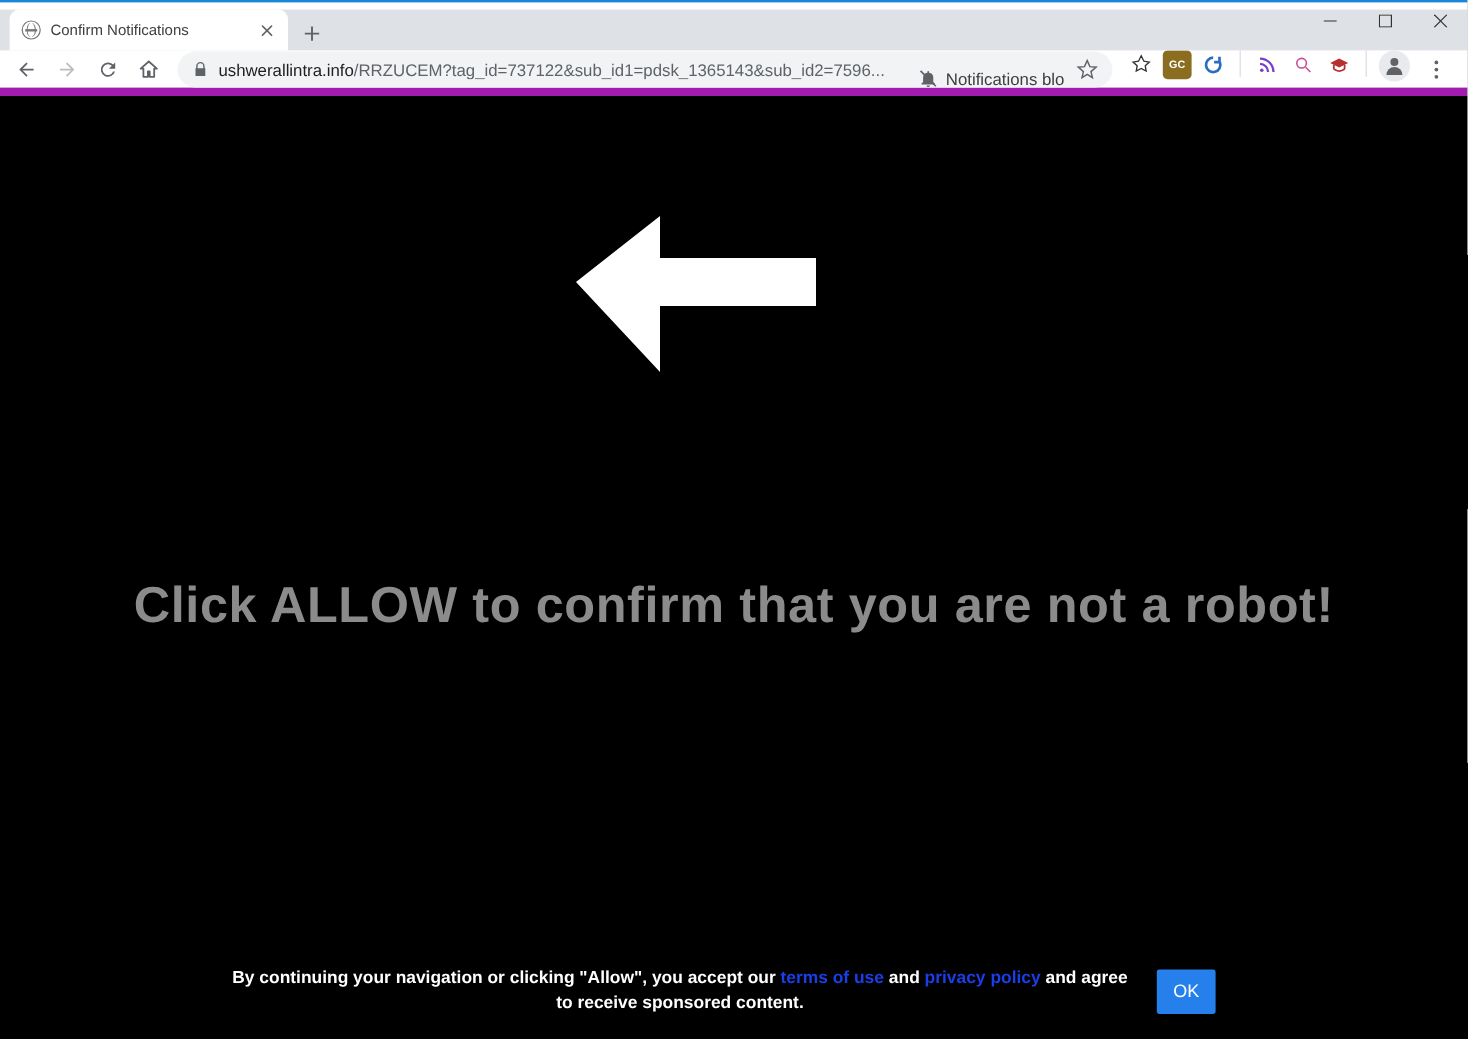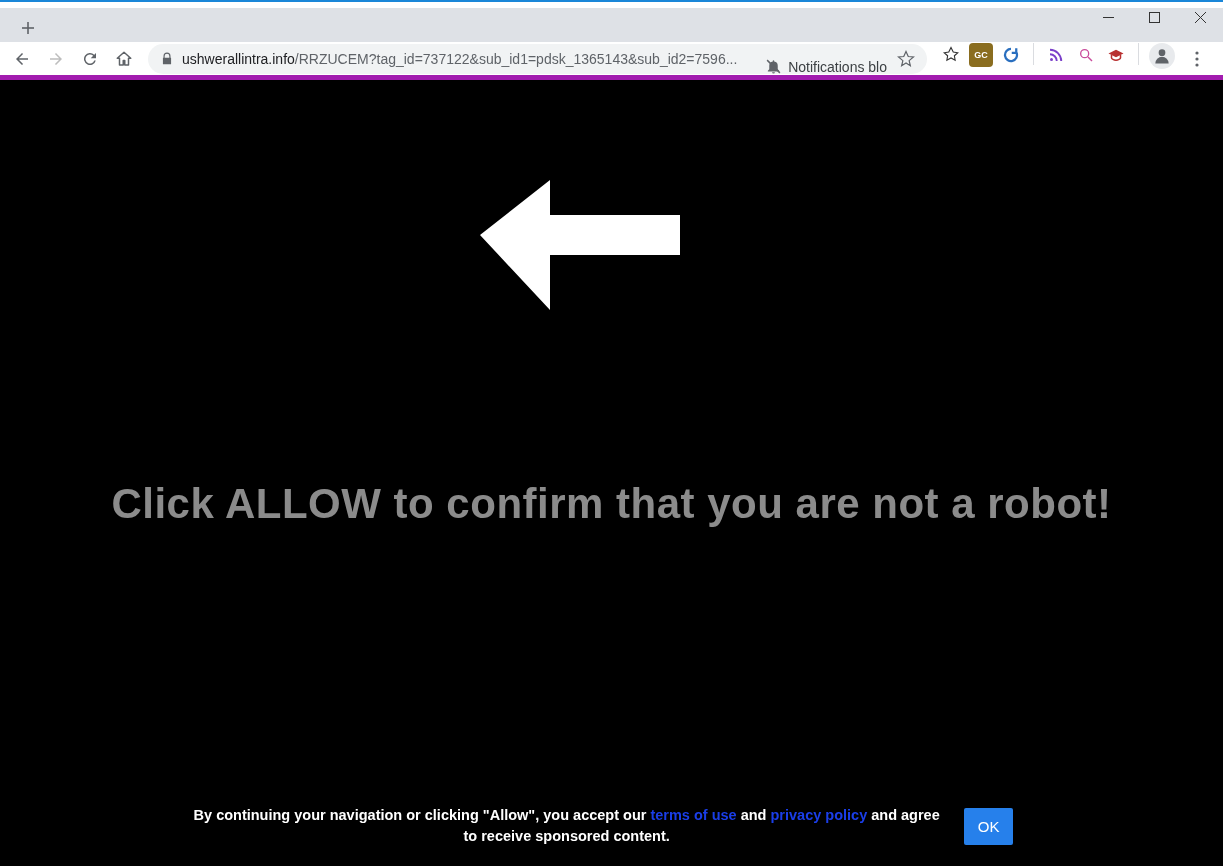--- a/index.html
+++ b/index.html
@@ -14,21 +14,21 @@
 .tabstrip { height: 34px; background: #dee1e6; display: flex; align-items: flex-end; padding-left: 8px; position: relative; }
 .tab { background: #fff; height: 34px; width: 232px; border-radius: 8px 8px 0 0; display: flex; align-items: center; padding: 0 10px; gap: 8px; font-size: 12.5px; color: #3c4043; position: relative; }
 .tab .favicon { width: 16px; height: 16px; border: 1.5px solid #777; border-radius: 50%; position: relative; flex: 0 0 auto; }
 .tab .favicon::after { content:""; position:absolute; left:2px; right:2px; top:50%; height:1.5px; background:#777; transform:translateY(-50%); }
 .tab .favicon::before { content:""; position:absolute; top:1px; bottom:1px; left:50%; width:6px; border:1.5px solid #777; border-top:none; border-bottom:none; border-radius:50%; transform:translateX(-50%); }
 .tab .title { flex:1; white-space:nowrap; overflow:hidden; text-overflow:ellipsis; }
 .tab .close { width:16px; height:16px; display:flex; align-items:center; justify-content:center; color:#5f6368; font-size:14px; }
 .newtab { width:28px; height:28px; display:flex; align-items:center; justify-content:center; color:#5f6368; font-size:18px; margin-left:6px; }
 
 
-.toolbar { height: 38px; background: #fff; display:flex; align-items:center; padding: 0 6px; gap: 2px; border-bottom: 5px solid #a21caf; }
+.toolbar { height: 38px; background: #fff; display:flex; align-items:center; padding: 0 6px; gap: 2px; border-bottom: 7px solid #a21caf; }
 .nav-btn { width:32px; height:32px; display:flex; align-items:center; justify-content:center; color:#5f6368; border-radius:50%; }
 .nav-btn.disabled { color:#b0b0b0; }
 .omnibox { flex:1; height:30px; background:#f1f3f4; border-radius:15px; display:flex; align-items:center; padding:0 12px; gap:8px; margin:0 6px; overflow:hidden; }
 .lock { width:14px; height:14px; color:#5f6368; flex:0 0 auto; }
 .url { font-size:14px; color:#5f6368; white-space:nowrap; overflow:hidden; text-overflow:ellipsis; flex:1; }
 .url .domain { color:#202124; }
 .omni-right { display:flex; align-items:center; gap:10px; margin-left:8px; flex:0 0 auto; }
 .notif-blocked { display:flex; align-items:center; gap:6px; font-size:14px; color:#3c4043;margin-top:16px; }
 .star { color:#5f6368; font-size:16px; }
 
@@ -68,20 +68,30 @@
     <div class="win-btn">
       <svg width="11" height="11" viewBox="0 0 11 11">
           <line x1="0" y1="0" x2="11" y2="11" stroke="#333" stroke-width="1"></line>
           <line x1="11" y1="0" x2="0" y2="11" stroke="#333" stroke-width="1"></line>
         </svg>
     </div>
   </div>
 </div>
 
 <div class="tabstrip">
+  <div class="tab">
+    <span class="favicon"></span>
+    <span class="title">Confirm Notifications</span>
+    <span class="close">
+      <svg width="9" height="9" viewBox="0 0 9 9">
+          <line x1="0" y1="0" x2="9" y2="9" stroke="#5f6368" stroke-width="1.4"></line>
+          <line x1="9" y1="0" x2="0" y2="9" stroke="#5f6368" stroke-width="1.4"></line>
+        </svg>
+    </span>
+  </div>
   <div class="newtab">
     <svg width="14" height="14" viewBox="0 0 14 14">
         <line x1="7" y1="1" x2="7" y2="13" stroke="#5f6368" stroke-width="1.6"></line>
         <line x1="1" y1="7" x2="13" y2="7" stroke="#5f6368" stroke-width="1.6"></line>
       </svg>
   </div>
 </div>
 
 <div class="toolbar">
   <div class="nav-btn">

